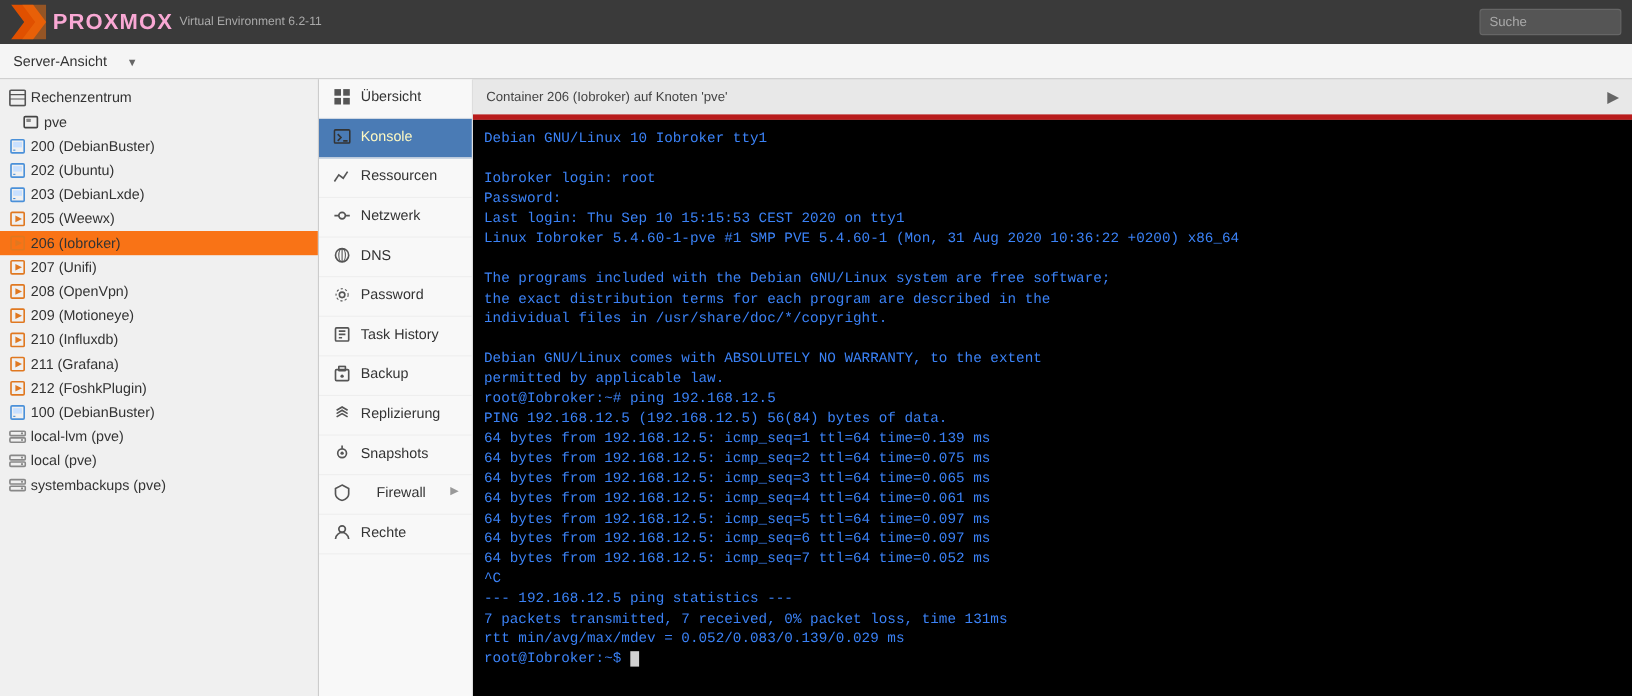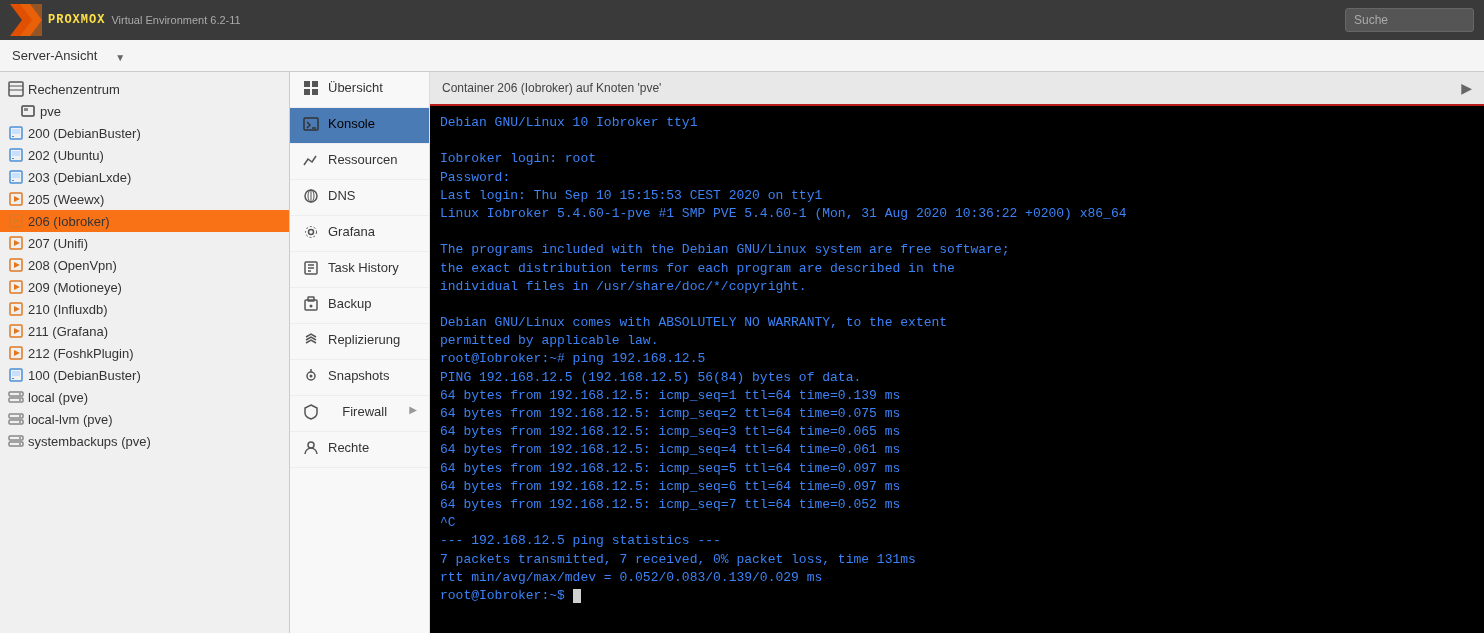--- a/index.html
+++ b/index.html
@@ -18,25 +18,24 @@
       display: flex;
       align-items: center;
       gap: 6px;
     }
     #logo-proxmox {
       display: flex;
       align-items: center;
       gap: 2px;
     }
     #logo-text {
-      color: #fde047;
-      font-size: 12px;
+      color: #f9a8d4;
+      font-size: 20px;
       font-weight: bold;
       letter-spacing: 1px;
-      font-family: Liberation Mono, monospace;
     }
     #logo-ve {
       color: #aaa;
       font-size: 11px;
       white-space: nowrap;
     }
     #search-box {
       margin-left: auto;
       background: #555;
       border: 1px solid #666;
@@ -79,21 +78,20 @@
       background: #f0f0f0;
       border-right: 1px solid #ccc;
       overflow-y: auto;
       flex-shrink: 0;
     }
     .tree-root {
       padding: 6px 0;
     }
     .tree-item {
       display: flex;
-      align-items: center;
       padding: 3px 8px;
       cursor: pointer;
       gap: 4px;
       white-space: nowrap;
     }
     .tree-item.selected { background: #f97316; }
     .tree-icon { width: 16px; height: 16px; flex-shrink: 0; display: inline-flex; align-items: center; justify-content: center; font-size: 12px; }
     .tree-label { font-size: 13px; }
     .indent1 { padding-left: 20px; }
     .indent2 { }
@@ -102,21 +100,21 @@
     #midmenu {
       width: 140px;
       background: #f8f8f8;
       border-right: 1px solid #ddd;
       overflow-y: auto;
       flex-shrink: 0;
     }
     
     #container-header {
       background: #e8e8e8;
-      border-bottom: 2px solid #b91c1c;
+      border-bottom: 5px solid #b91c1c;
       padding: 8px 12px;
       font-size: 12px;
       color: #444;
       display: flex;
       align-items: center;
       justify-content: space-between;
     }
     #container-header-arrow {
       color: #666;
       font-size: 14px;
@@ -125,21 +123,21 @@
     .menu-item {
       display: flex;
       align-items: flex-start;
       gap: 8px;
       padding: 8px 12px;
       cursor: pointer;
       color: #333;
       font-size: 13px;
       border-bottom: 1px solid #eee;
     }
-    .menu-item.active { background: #4a7bb5; color: #000000; }
+    .menu-item.active { background: #4a7bb5; color: #fef9c3; }
     .menu-item .micon { width: 18px; text-align: center; font-size: 13px; flex-shrink: 0; }
     .menu-item.has-submenu { justify-content: space-between; }
     .submenu-arrow { font-size: 10px; color: #999; }
 
     
     #terminal-area {
       flex: 1;
       display: flex;
       flex-direction: column;
       background: #000;
@@ -327,32 +325,32 @@
         </div>
         <div class="tree-item indent2">
           <span class="tree-icon">
             <svg width="16" height="16" viewBox="0 0 16 16">
               <rect x="1" y="3" width="14" height="4" rx="1" fill="none" stroke="#888" stroke-width="1.5"></rect>
               <rect x="1" y="9" width="14" height="4" rx="1" fill="none" stroke="#888" stroke-width="1.5"></rect>
               <circle cx="12" cy="5" r="1" fill="#888"></circle>
               <circle cx="12" cy="11" r="1" fill="#888"></circle>
             </svg>
           </span>
-          <span class="tree-label">local (pve)</span>
+          <span class="tree-label">local-lvm (pve)</span>
         </div>
         <div class="tree-item indent2">
           <span class="tree-icon">
             <svg width="16" height="16" viewBox="0 0 16 16">
               <rect x="1" y="3" width="14" height="4" rx="1" fill="none" stroke="#888" stroke-width="1.5"></rect>
               <rect x="1" y="9" width="14" height="4" rx="1" fill="none" stroke="#888" stroke-width="1.5"></rect>
               <circle cx="12" cy="5" r="1" fill="#888"></circle>
               <circle cx="12" cy="11" r="1" fill="#888"></circle>
             </svg>
           </span>
-          <span class="tree-label">local-lvm (pve)</span>
+          <span class="tree-label">local (pve)</span>
         </div>
         <div class="tree-item indent2">
           <span class="tree-icon">
             <svg width="16" height="16" viewBox="0 0 16 16">
               <rect x="1" y="3" width="14" height="4" rx="1" fill="none" stroke="#888" stroke-width="1.5"></rect>
               <rect x="1" y="9" width="14" height="4" rx="1" fill="none" stroke="#888" stroke-width="1.5"></rect>
               <circle cx="12" cy="5" r="1" fill="#888"></circle>
               <circle cx="12" cy="11" r="1" fill="#888"></circle>
             </svg>
           </span>
@@ -380,32 +378,40 @@
         <span>Konsole</span>
       </div>
       <div class="menu-item">
         <span class="micon"><svg width="16" height="16" viewBox="0 0 16 16">
             <polyline points="1,13 5,7 9,10 13,4" fill="none" stroke="#555" stroke-width="1.5"></polyline>
           </svg></span>
         <span>Ressourcen</span>
       </div>
       <div class="menu-item">
         <span class="micon"><svg width="16" height="16" viewBox="0 0 16 16">
+            <circle cx="8" cy="8" r="3" fill="none" stroke="#555" stroke-width="1.5"></circle>
+            <line x1="1" y1="8" x2="5" y2="8" stroke="#555" stroke-width="1.5"></line>
+            <line x1="11" y1="8" x2="15" y2="8" stroke="#555" stroke-width="1.5"></line>
+          </svg></span>
+        <span>Netzwerk</span>
+      </div>
+      <div class="menu-item">
+        <span class="micon"><svg width="16" height="16" viewBox="0 0 16 16">
             <circle cx="8" cy="8" r="6" fill="none" stroke="#555" stroke-width="1.5"></circle>
             <line x1="8" y1="2" x2="8" y2="14" stroke="#555" stroke-width="1"></line>
             <ellipse cx="8" cy="8" rx="3" ry="6" fill="none" stroke="#555" stroke-width="1"></ellipse>
           </svg></span>
         <span>DNS</span>
       </div>
       <div class="menu-item">
         <span class="micon"><svg width="16" height="16" viewBox="0 0 16 16">
             <circle cx="8" cy="8" r="2.5" fill="none" stroke="#555" stroke-width="1.5"></circle>
             <circle cx="8" cy="8" r="5.5" fill="none" stroke="#555" stroke-width="1" stroke-dasharray="2,2"></circle>
           </svg></span>
-        <span>Grafana</span>
+        <span>Password</span>
       </div>
       <div class="menu-item">
         <span class="micon"><svg width="16" height="16" viewBox="0 0 16 16">
             <rect x="2" y="2" width="12" height="12" rx="1" fill="none" stroke="#555" stroke-width="1.5"></rect>
             <line x1="5" y1="5" x2="11" y2="5" stroke="#555" stroke-width="1.5"></line>
             <line x1="5" y1="8" x2="11" y2="8" stroke="#555" stroke-width="1.5"></line>
             <line x1="5" y1="11" x2="8" y2="11" stroke="#555" stroke-width="1.5"></line>
           </svg></span>
         <span>Task History</span>
       </div>

